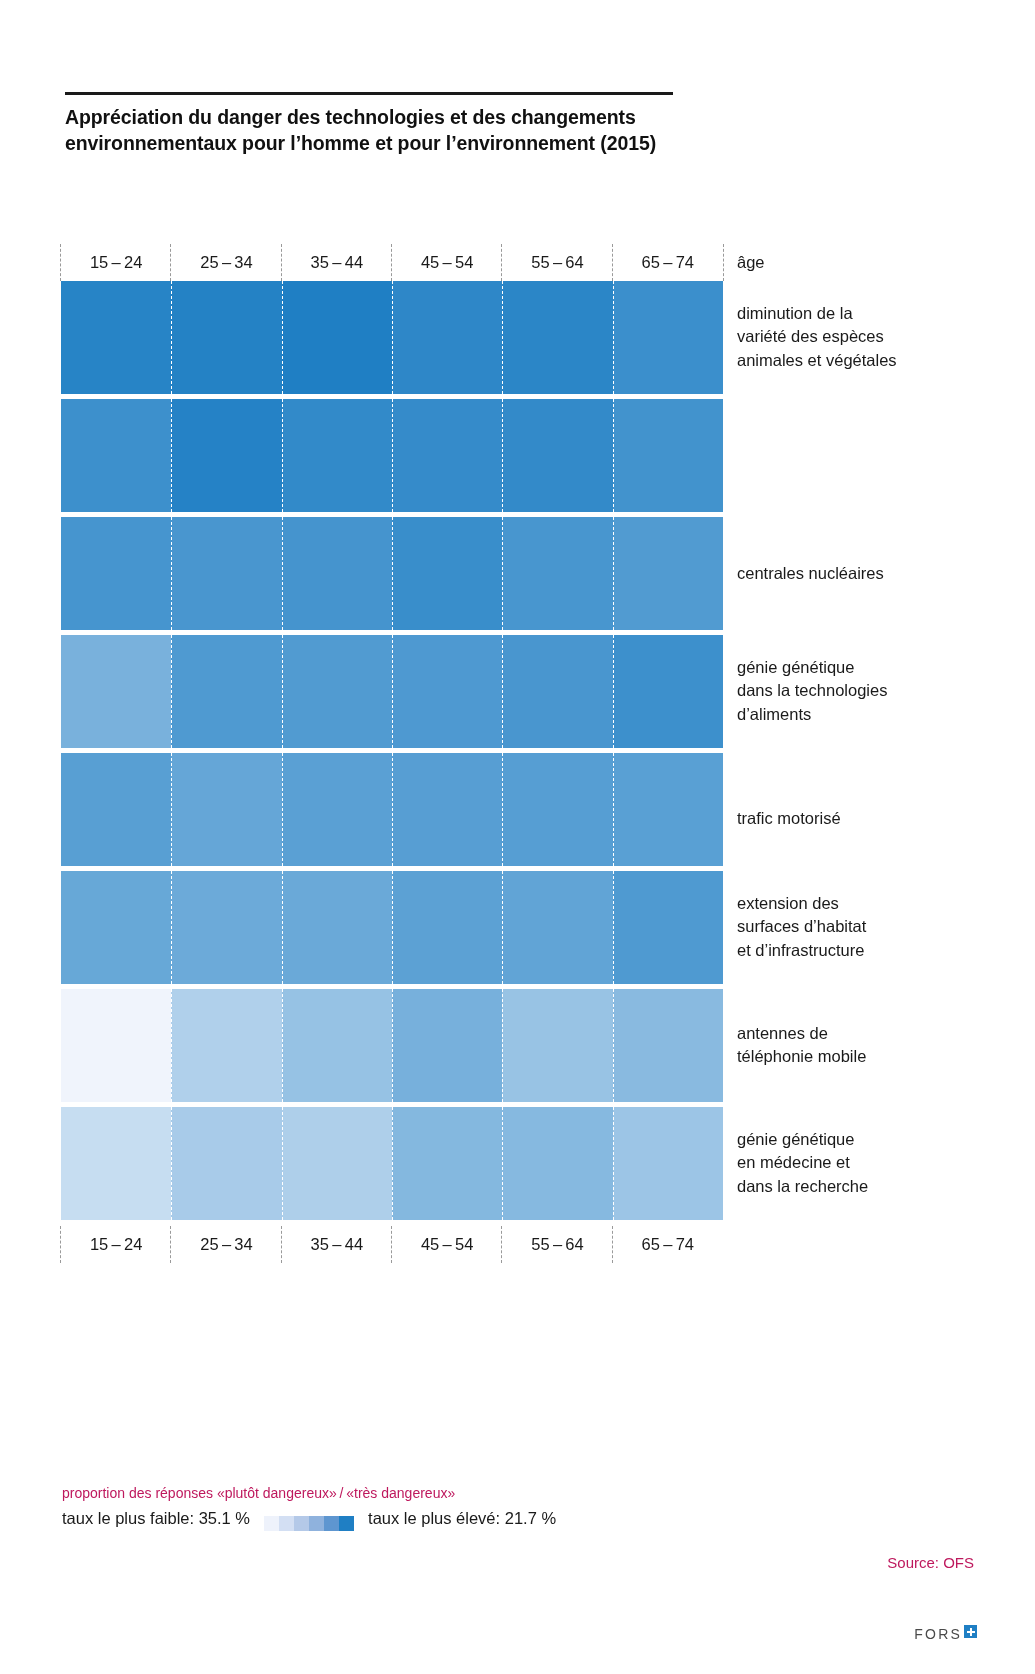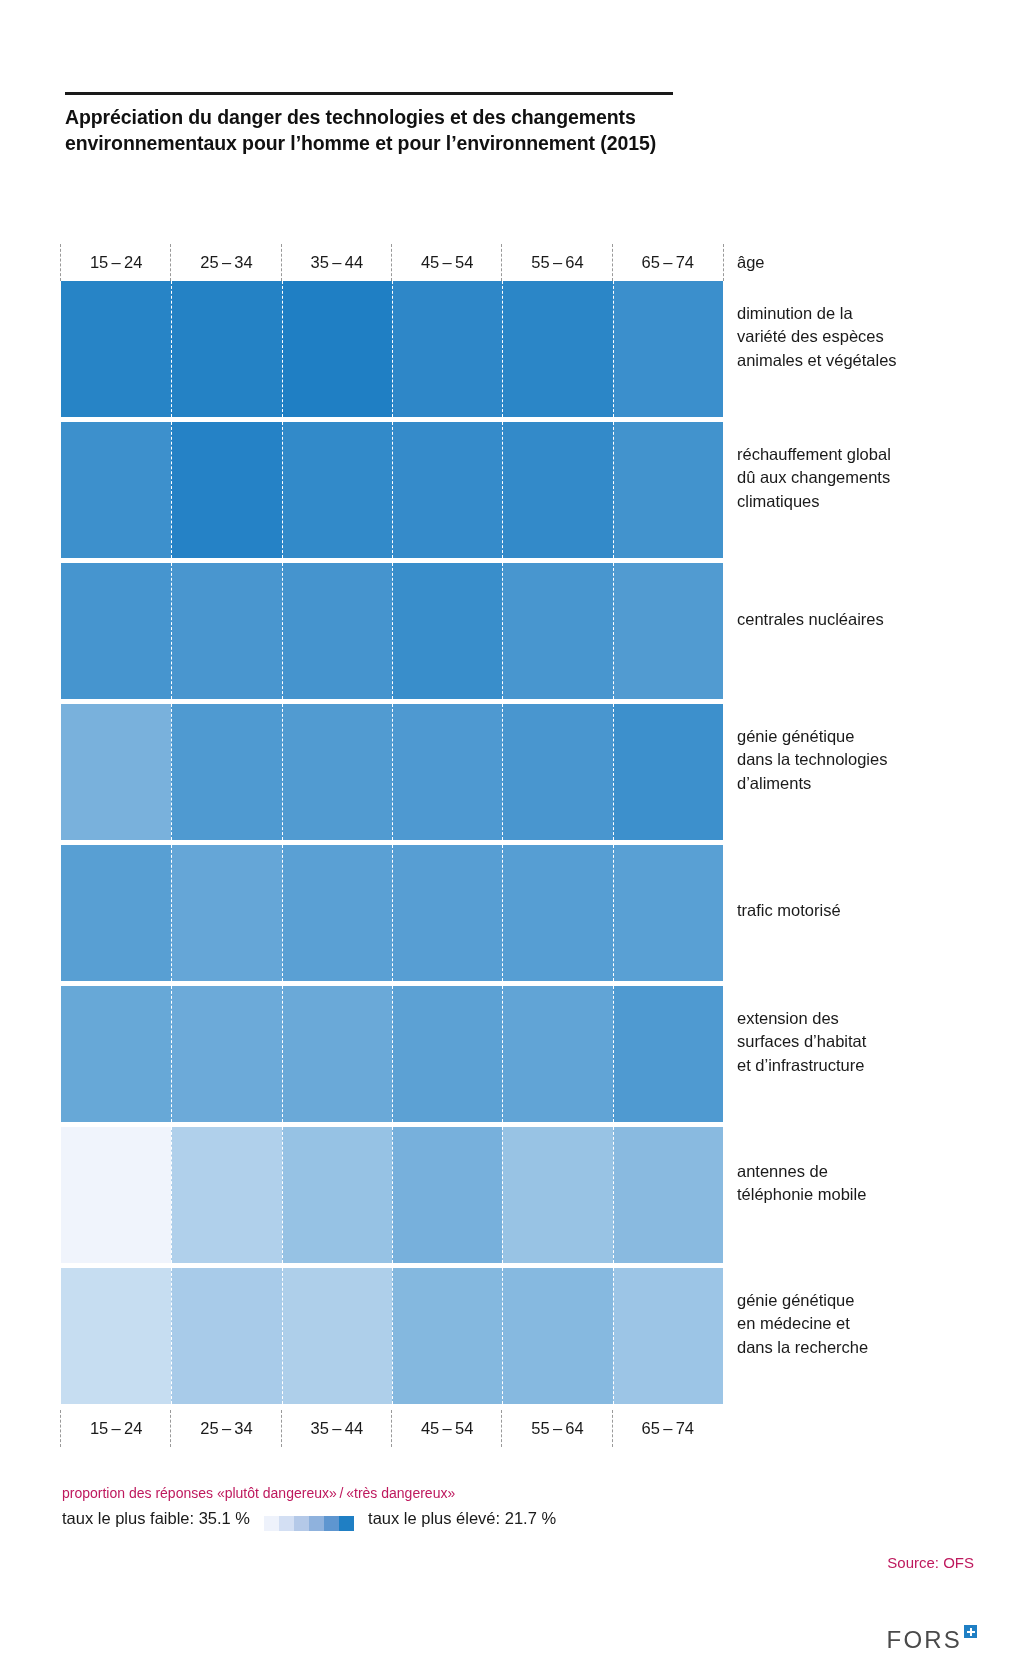--- a/index.html
+++ b/index.html
@@ -78,21 +78,21 @@
     left: 676px;
     top: 0;
     height: 38px;
     line-height: 38px;
     font-size: 16.5px;
     color: #1a1a1a;
   }
 
   .heat-row {
     display: flex;
-    height: 136px;
+    height: 113px;
     margin-bottom: 5px;
     position: relative;
     border-radius: 18px;
   }
   .heat-cell {
     flex: 1 1 0;
     position: relative;
   }
   .heat-cell .sep {
     position: absolute;
@@ -152,21 +152,21 @@
 
   
   #fors-logo {
     position: absolute;
     right: 58px;
     top: 1626px;
     display: flex;
     align-items: flex-start;
   }
   #fors-wordmark {
-    font-size: 24px;
+    font-size: 14px;
     letter-spacing: 2.2px;
     color: #4a4a4a;
     font-family: "Liberation Sans", sans-serif;
   }
   #fors-mark {
     width: 13px;
     height: 13px;
     background: #1f7fc4;
     margin-left: 2px;
     margin-top: -1px;
@@ -245,25 +245,20 @@
           <span class="sep"></span>
         </div>
         <div class="heat-cell" style="background: rgb(53, 139, 202);">
           <span class="sep"></span>
         </div>
         <div class="heat-cell" style="background: rgb(51, 138, 201);">
           <span class="sep"></span>
         </div>
         <div class="heat-cell" style="background: rgb(66, 147, 205);">
           <span class="sep"></span>
-        </div>
-        <div class="row-label" style="top: 21px;">
-          <div>réchauffement global</div>
-          <div>dû aux changements</div>
-          <div>climatiques</div>
         </div>
       </div>
       <div class="heat-row">
         <div class="heat-cell" style="background: rgb(70, 149, 207);"></div>
         <div class="heat-cell" style="background: rgb(73, 150, 207);">
           <span class="sep"></span>
         </div>
         <div class="heat-cell" style="background: rgb(69, 148, 206);">
           <span class="sep"></span>
         </div>

